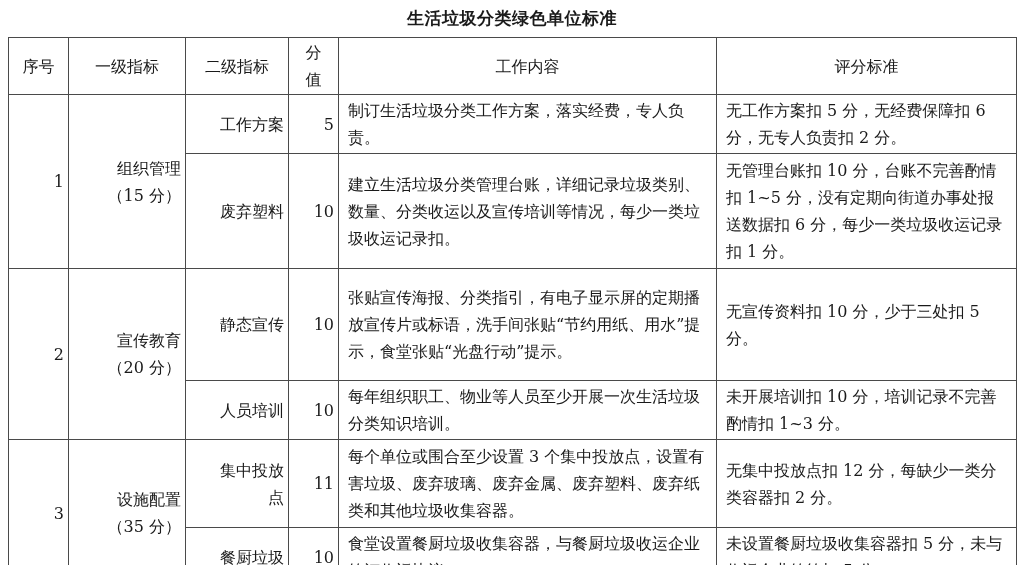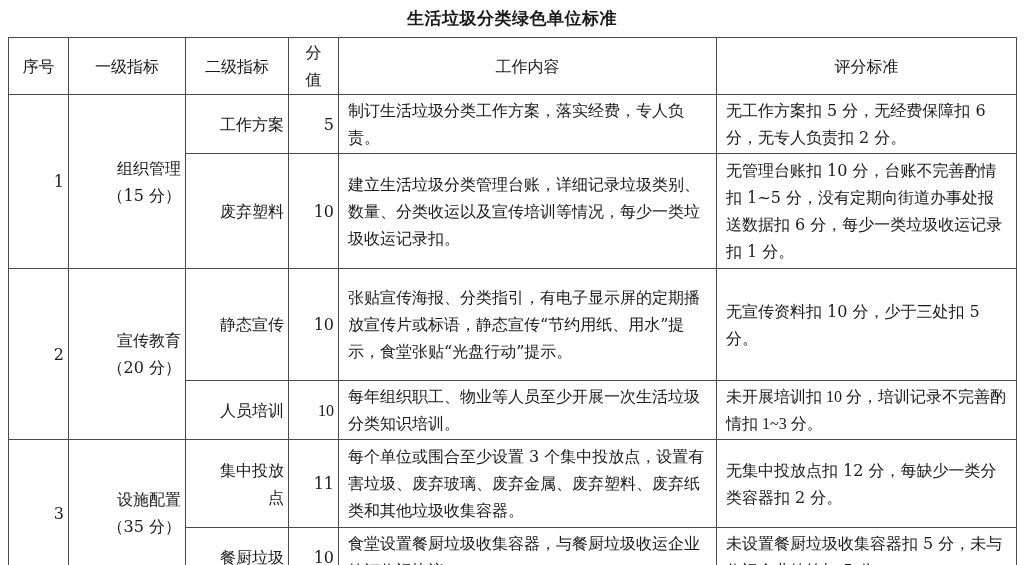--- a/index.html
+++ b/index.html
@@ -52,21 +52,21 @@
   col.c-lv1    { width: 117px; }
   col.c-lv2    { width: 103px; }
   col.c-score  { width: 50px; }
   col.c-work   { width: 378px; }
   col.c-crit   { width: 300px; }
   
   tr.h-head { height: 52px; padding-left: 40px; }
   tr.h-52   { height: 52px; }
   tr.h-115  { height: 115px; }
   tr.h-112  { height: 112px; }
-  tr.h-53   { height: 53px; font-family: Liberation Serif, serif; }
+  tr.h-53   { height: 53px; }
   tr.h-88   { height: 88px; }
 </style>
 </head>
 <body>
 
 <div class="page">
 
   <div class="doc-title">生活垃圾分类绿色单位标准</div>
 
   <table class="std">
@@ -105,21 +105,21 @@
       <td class="text">建立生活垃圾分类管理台账，详细记录垃圾类别、数量、分类收运以及宣传培训等情况，每少一类垃圾收运记录扣。</td>
       <td class="text">无管理台账扣 10 分，台账不完善酌情扣 1~5 分，没有定期向街道办事处报送数据扣 6 分，每少一类垃圾收运记录扣 1 分。</td>
     </tr>
 
     <tr class="h-112">
       <td class="center" rowspan="2">2</td>
       <td class="center" rowspan="2">宣传教育
 （20 分）</td>
       <td class="center">静态宣传</td>
       <td class="center">10</td>
-      <td class="text">张贴宣传海报、分类指引，有电子显示屏的定期播放宣传片或标语，静态宣传“节约用纸、用水”提示，食堂张贴“光盘行动”提示。</td>
+      <td class="text">张贴宣传海报、分类指引，有电子显示屏的定期播放宣传片或标语，洗手间张贴“节约用纸、用水”提示，食堂张贴“光盘行动”提示。</td>
       <td class="text">无宣传资料扣 10 分，少于三处扣 5 分。</td>
     </tr>
     <tr class="h-53">
       <td class="center">人员培训</td>
       <td class="center">10</td>
       <td class="text">每年组织职工、物业等人员至少开展一次生活垃圾分类知识培训。</td>
       <td class="text">未开展培训扣 10 分，培训记录不完善酌情扣 1~3 分。</td>
     </tr>
 
     <tr class="h-88">

